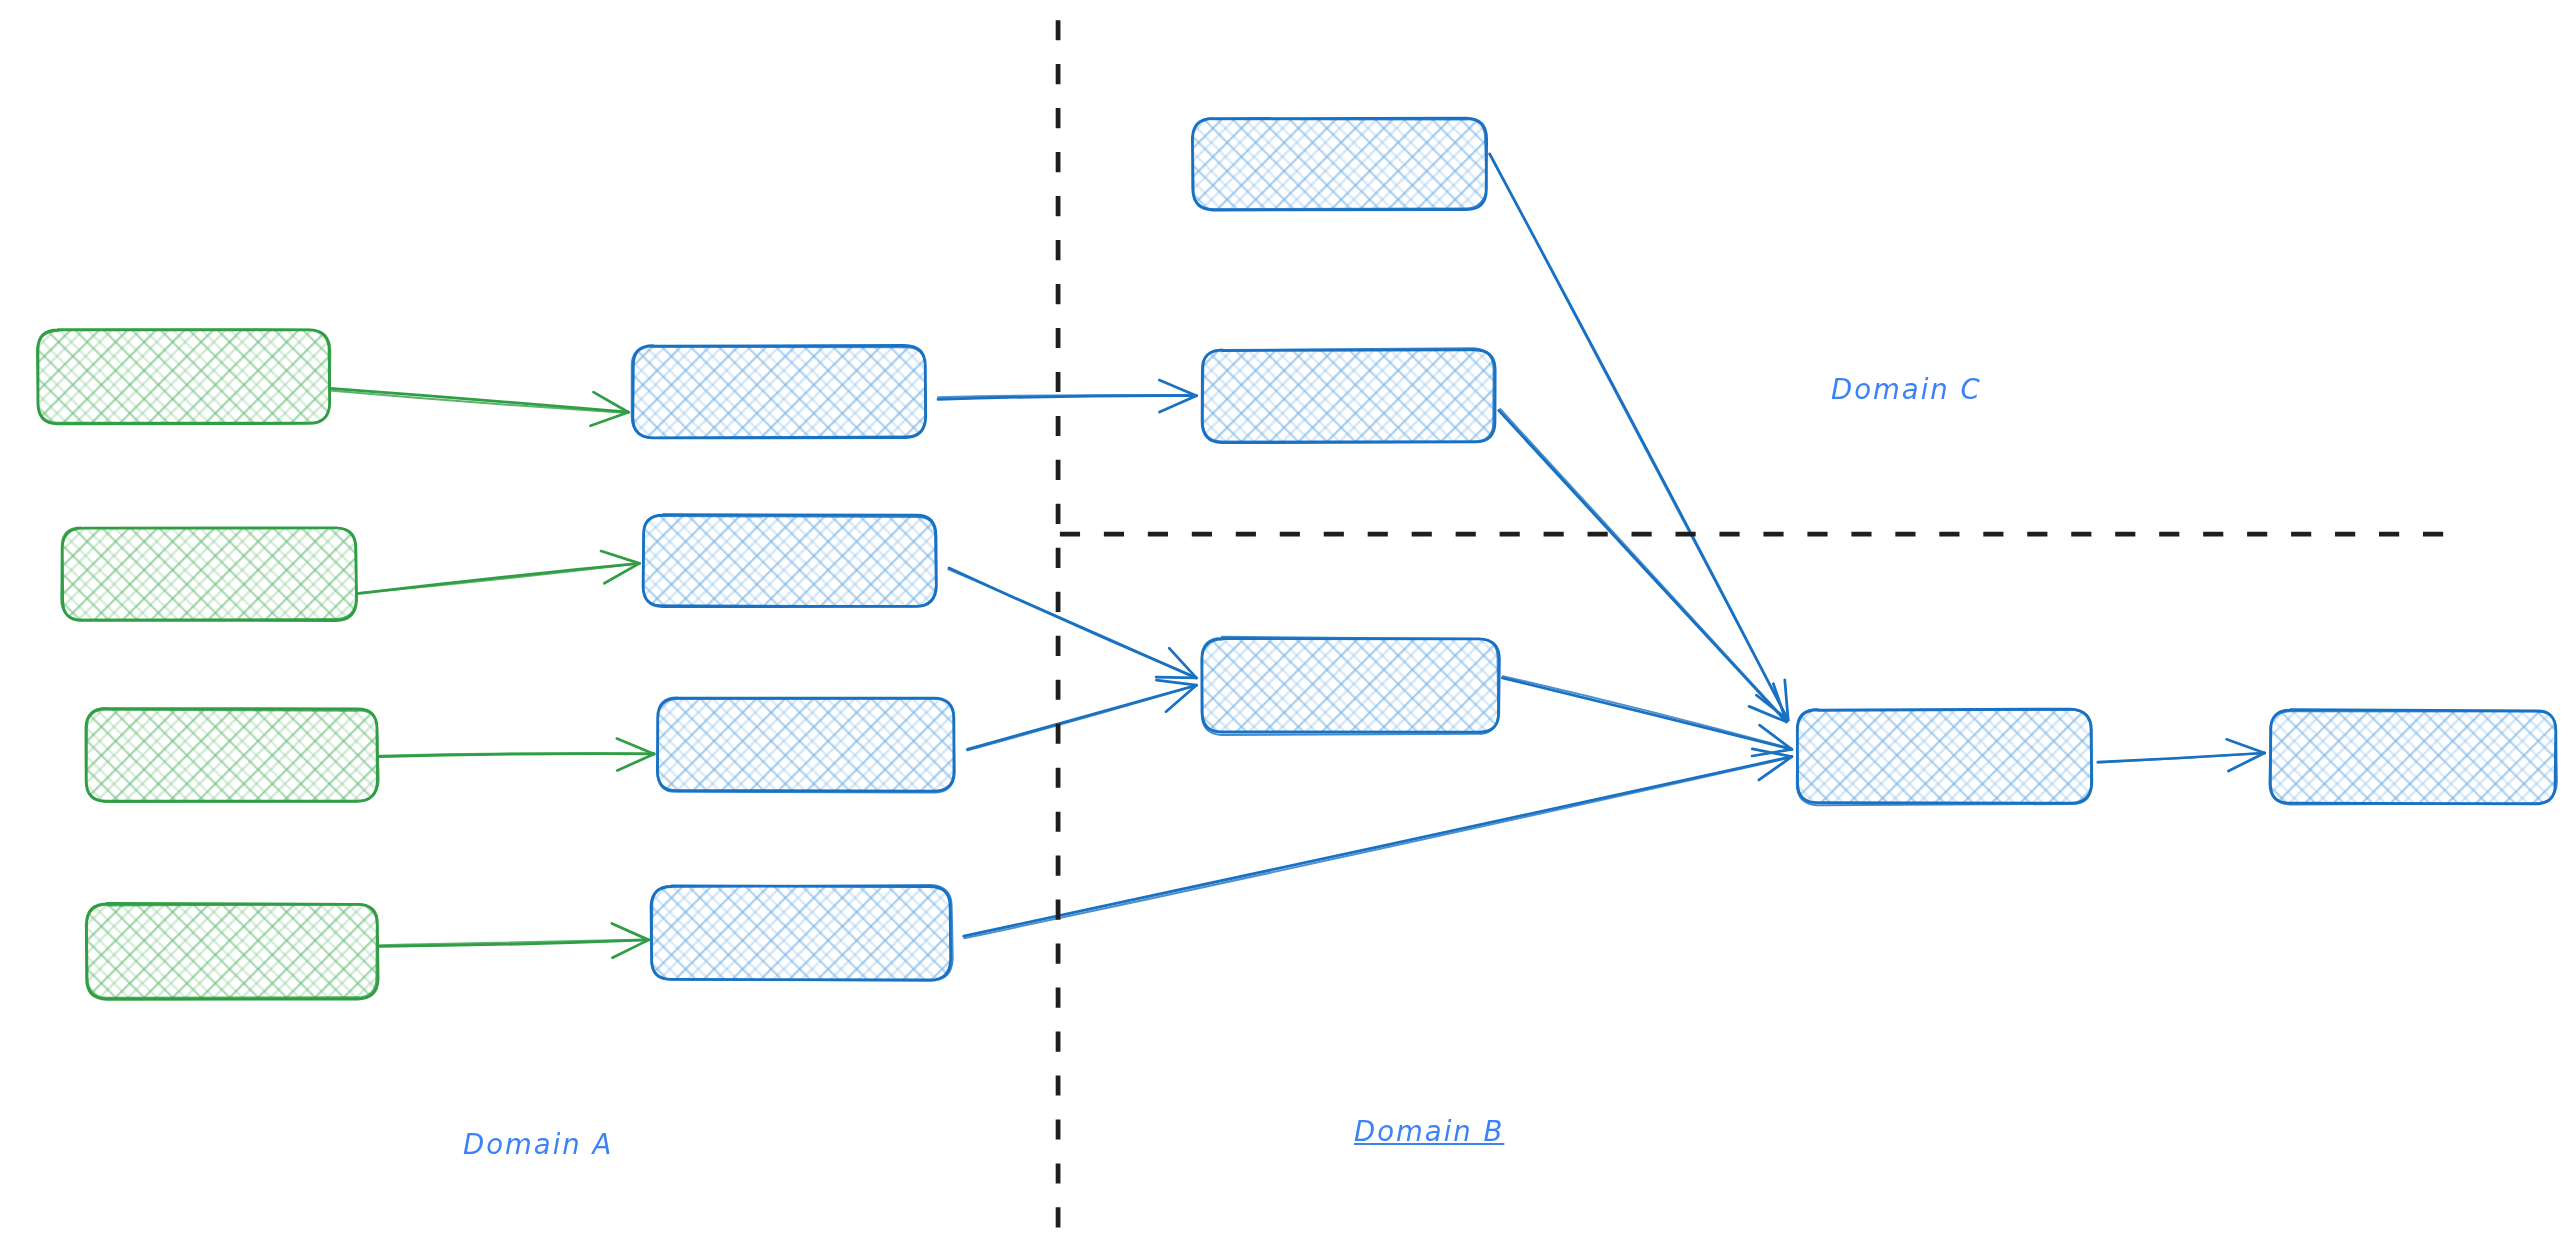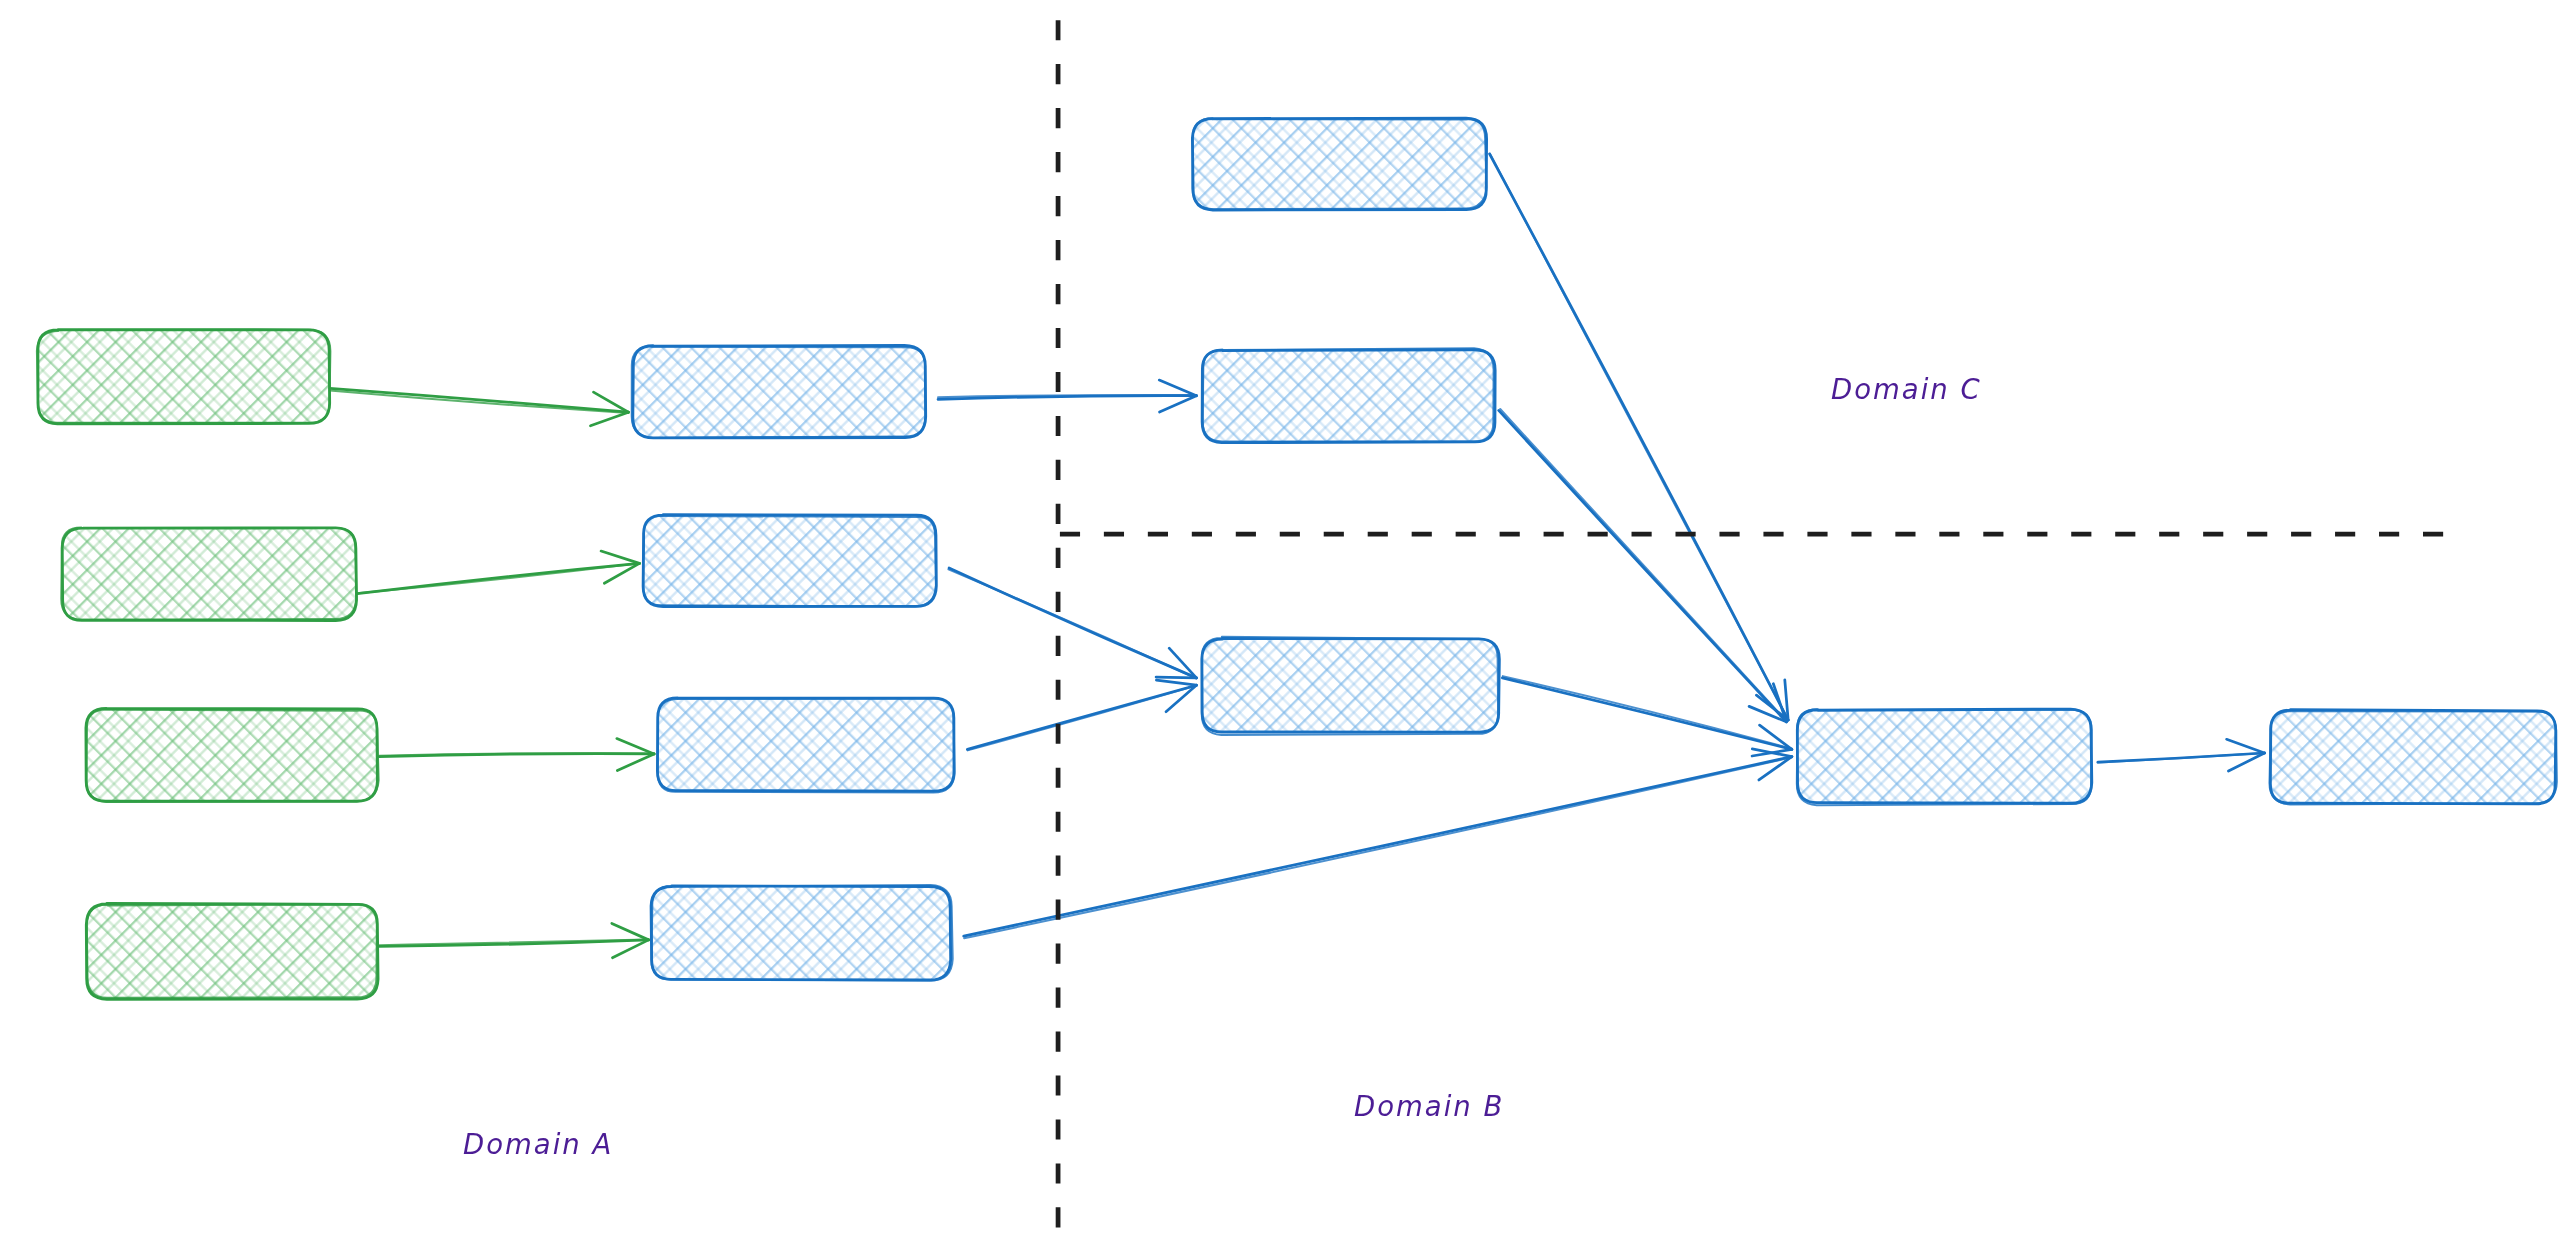--- a/index.html
+++ b/index.html
@@ -28,21 +28,21 @@
     height: 1255px;
     display: block;
   }
   .domain-label {
     position: absolute;
     font-family: "DejaVu Sans", sans-serif;
     font-size: 27.5px;
     font-style: italic;
     font-weight: 400;
     letter-spacing: 2px;
-    color: #4c1d95;
+    color: #3b82f6;
     white-space: nowrap;
     user-select: none;
   }
   .node-hit {
     position: absolute;
     cursor: pointer;
   }
 </style>
 </head>
 <body>
@@ -267,21 +267,21 @@
         </g>
       </g>
     <g id="divider-layer">
         <line x1="1155" y1="22" x2="1155" y2="1348" stroke="#1e1e1e" stroke-width="5.2" stroke-linecap="butt" stroke-dasharray="22 26"></line>
         <line x1="1157" y1="583" x2="2672" y2="583" stroke="#1e1e1e" stroke-width="5.2" stroke-linecap="butt" stroke-dasharray="22 26"></line>
       </g>
   </svg>
 
   <div id="label-layer">
       <div class="domain-label" style="left: 463px; top: 1084px; margin-top: 44px;">Domain A</div>
-      <div class="domain-label" style="left: 1354px; top: 1090px;">Domain B</div>
+      <div class="domain-label" style="left: 1354px; top: 1115px; text-decoration: underline;">Domain B</div>
       <div class="domain-label" style="left: 1831px; top: 373px;">Domain C</div>
     </div>
   <div id="hit-layer">
       <div class="node-hit" style="left: 38px; top: 330px; width: 291px; height: 93px;"></div>
       <div class="node-hit" style="left: 62px; top: 529px; width: 293px; height: 92px;"></div>
       <div class="node-hit" style="left: 86px; top: 709px; width: 291px; height: 92px;"></div>
       <div class="node-hit" style="left: 86px; top: 903px; width: 291px; height: 95px;"></div>
       <div class="node-hit" style="left: 632px; top: 346px; width: 293px; height: 92px;"></div>
       <div class="node-hit" style="left: 643px; top: 515px; width: 293px; height: 92px;"></div>
       <div class="node-hit" style="left: 658px; top: 698px; width: 297px; height: 93px;"></div>

